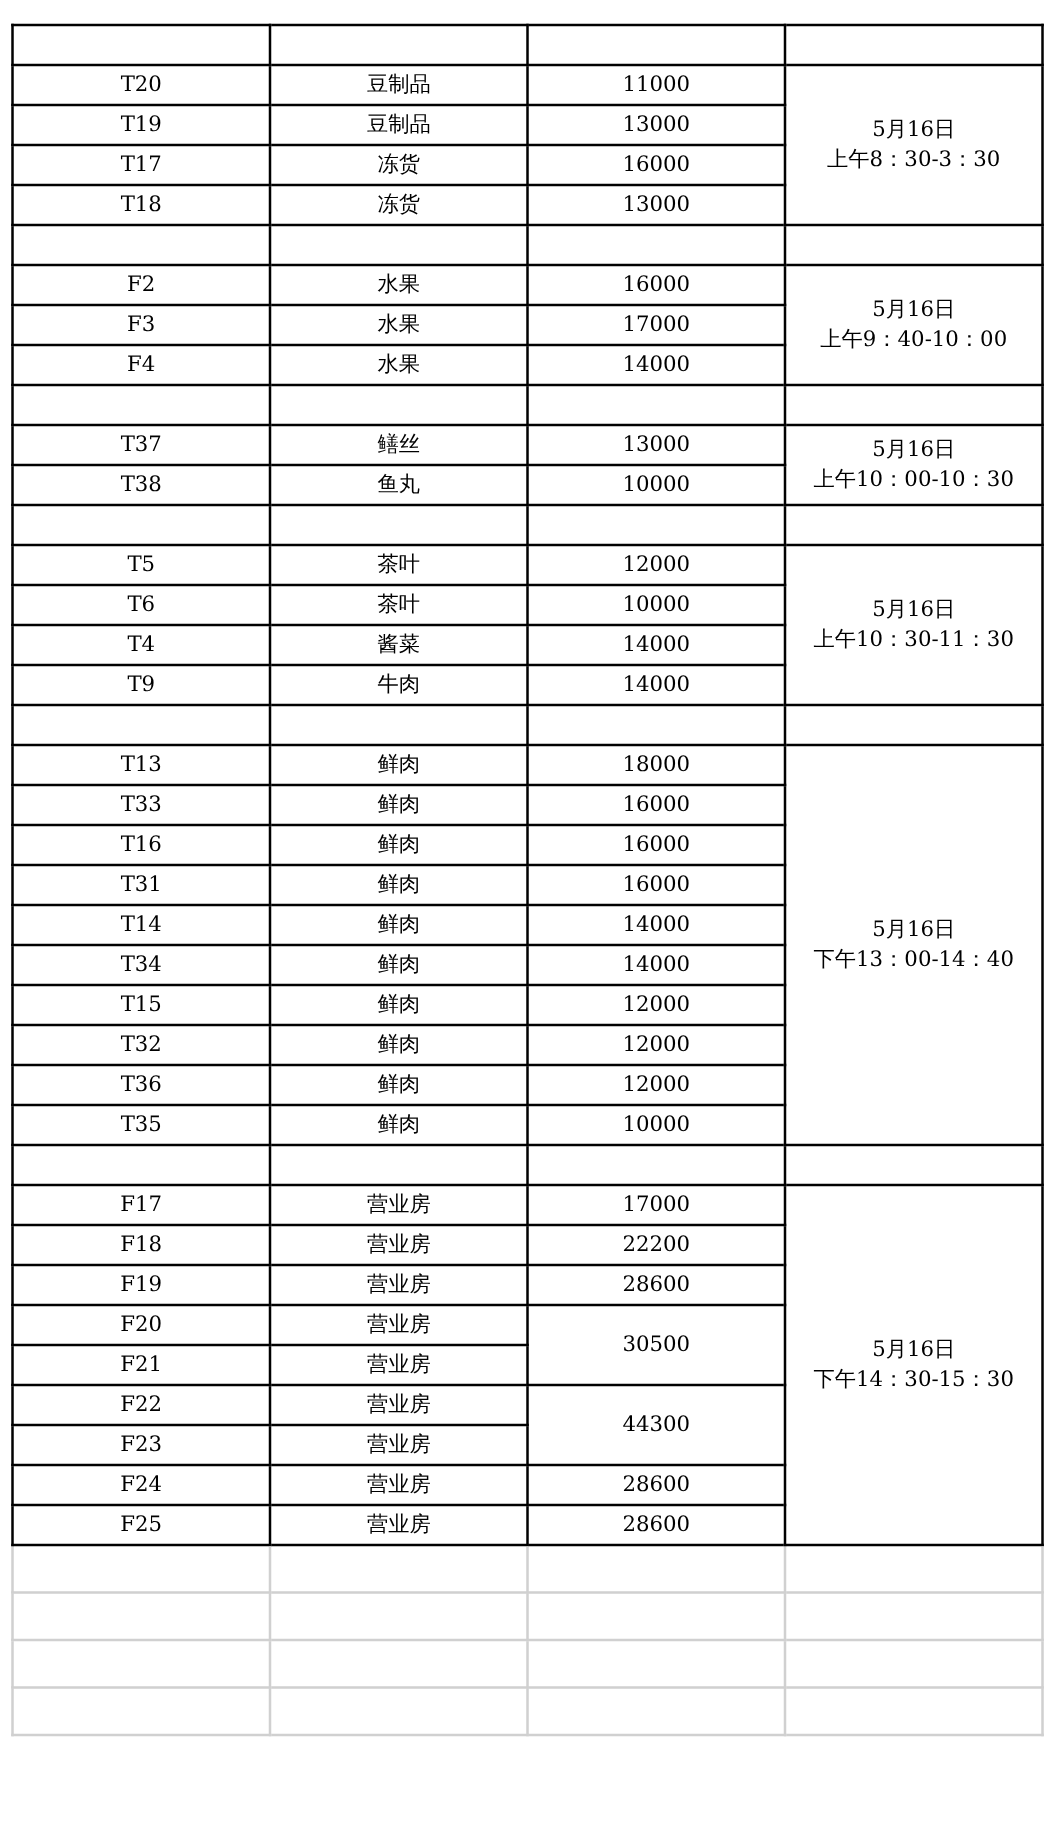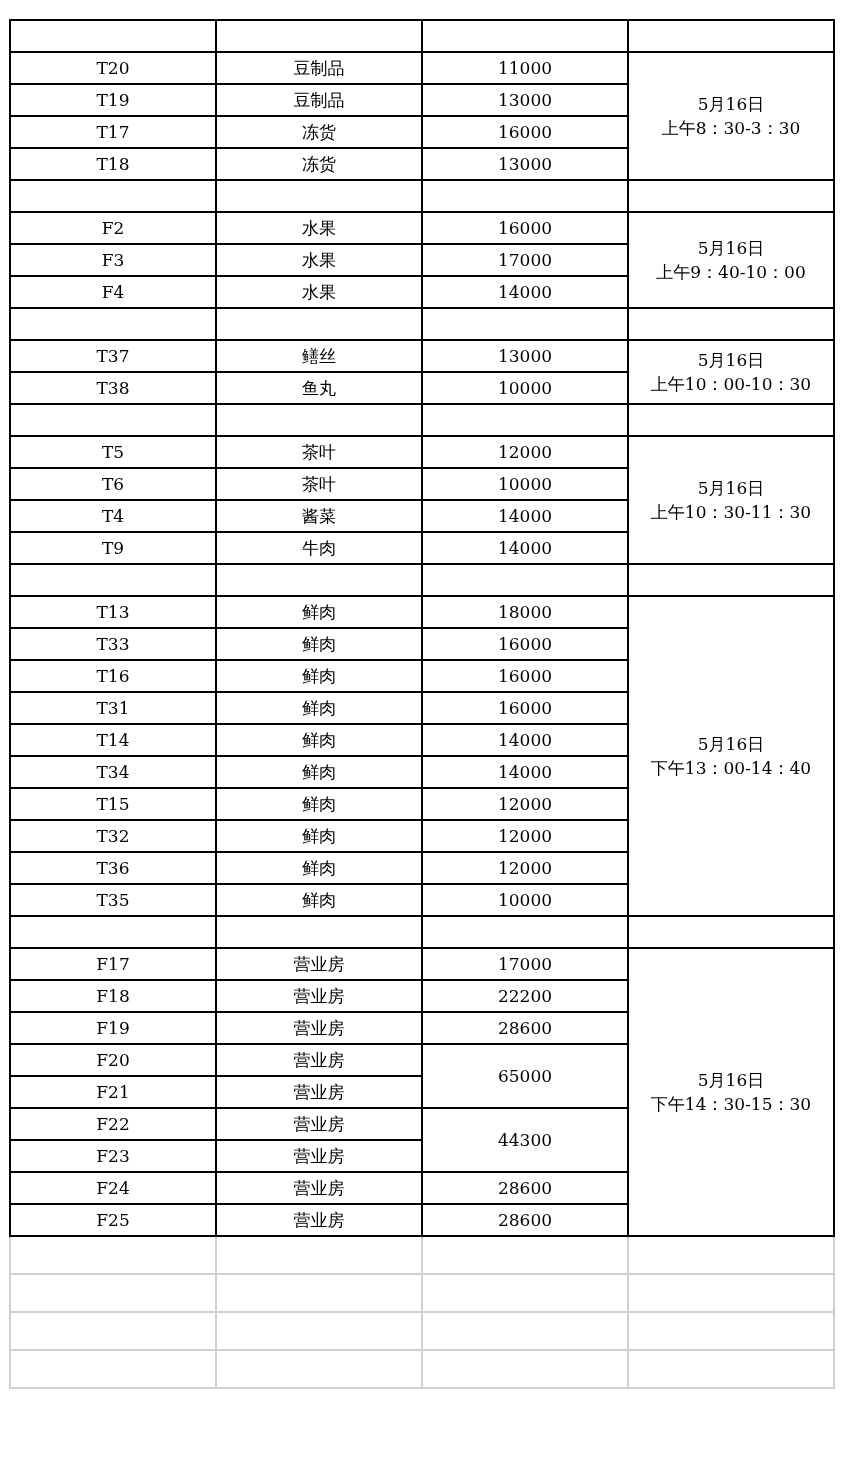--- a/index.html
+++ b/index.html
@@ -208,21 +208,21 @@
         <td>22200</td>
       </tr>
       <tr>
         <td>F19</td>
         <td>营业房</td>
         <td>28600</td>
       </tr>
       <tr>
         <td>F20</td>
         <td>营业房</td>
-        <td rowspan="2">65000</td>
+        <td rowspan="2">30500</td>
       </tr>
       <tr>
         <td>F21</td>
         <td>营业房</td>
       </tr>
       <tr>
         <td>F22</td>
         <td>营业房</td>
         <td rowspan="2">44300</td>
       </tr>

